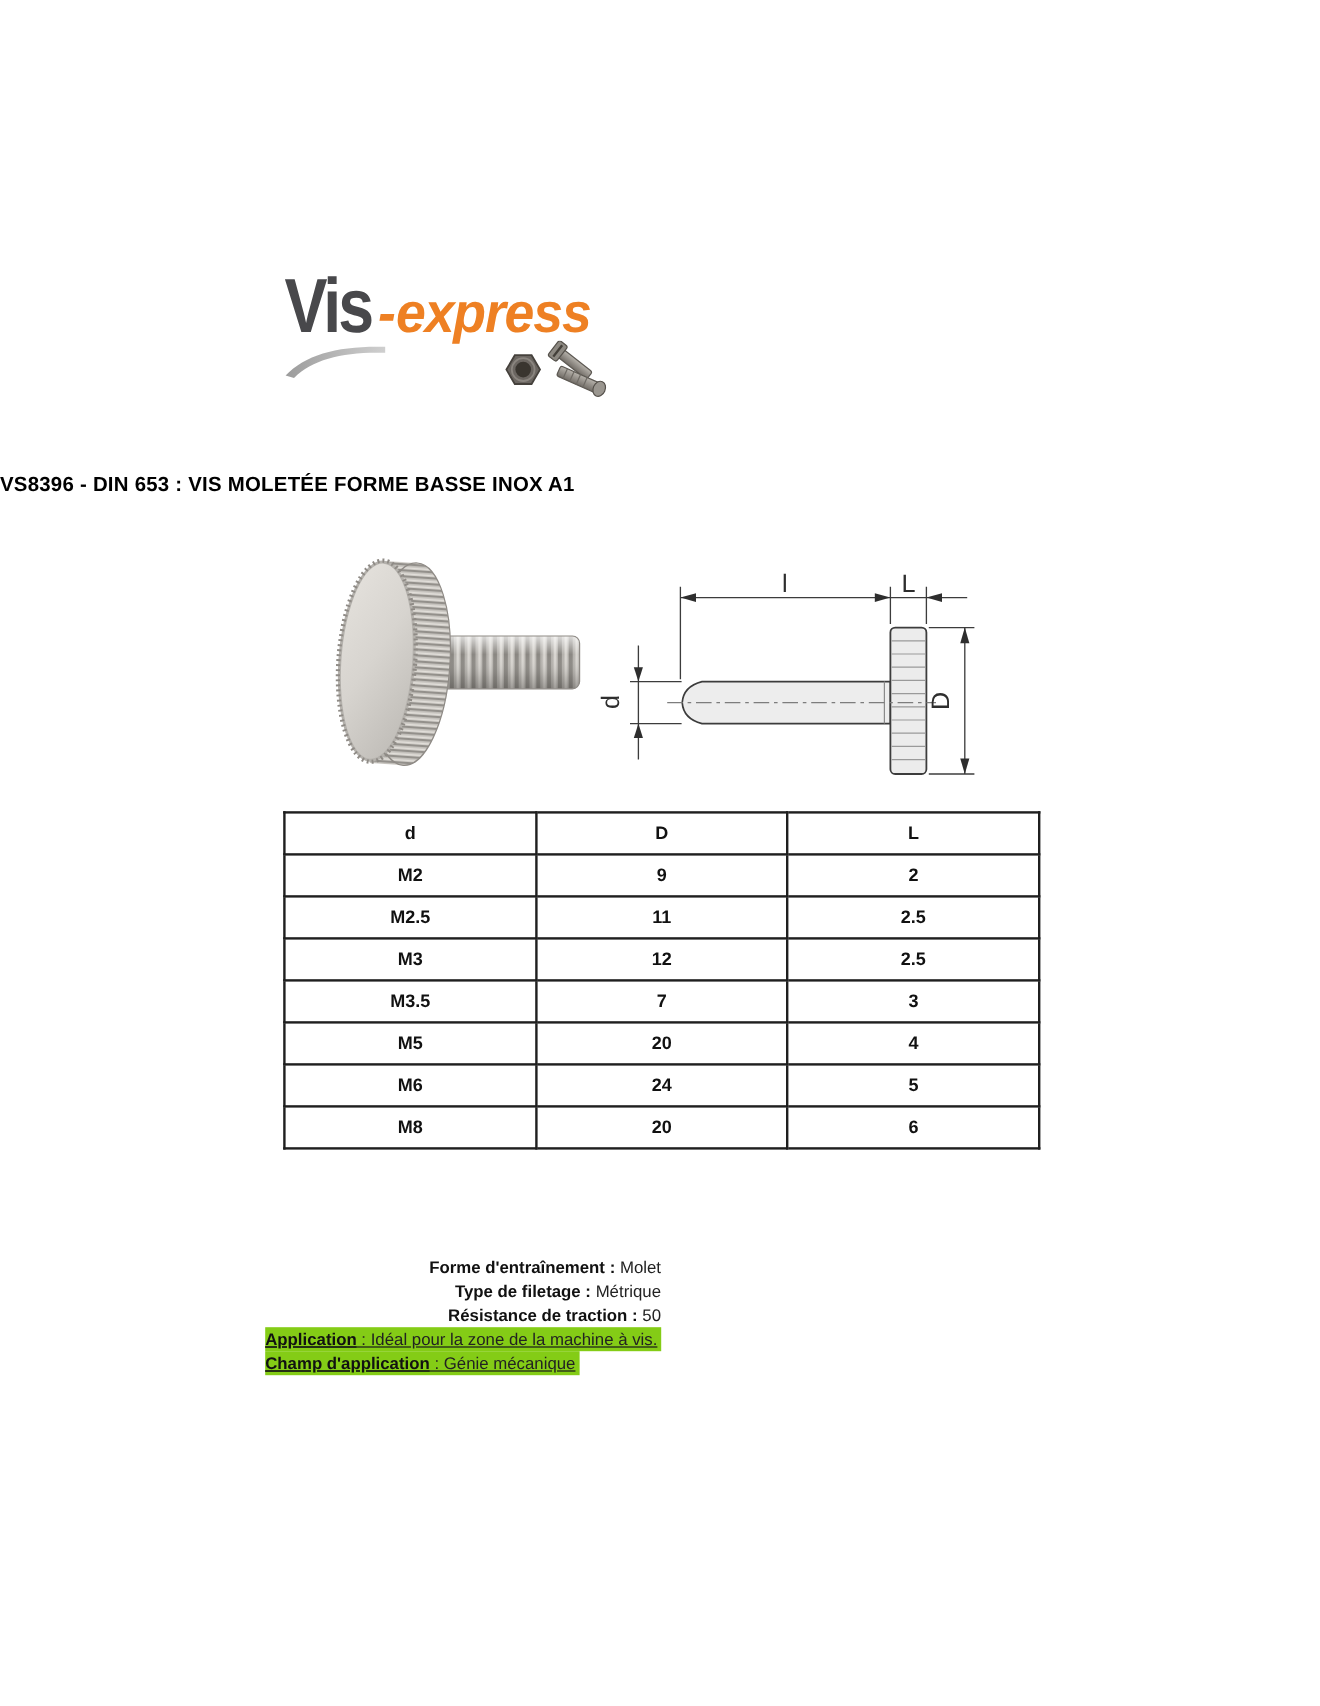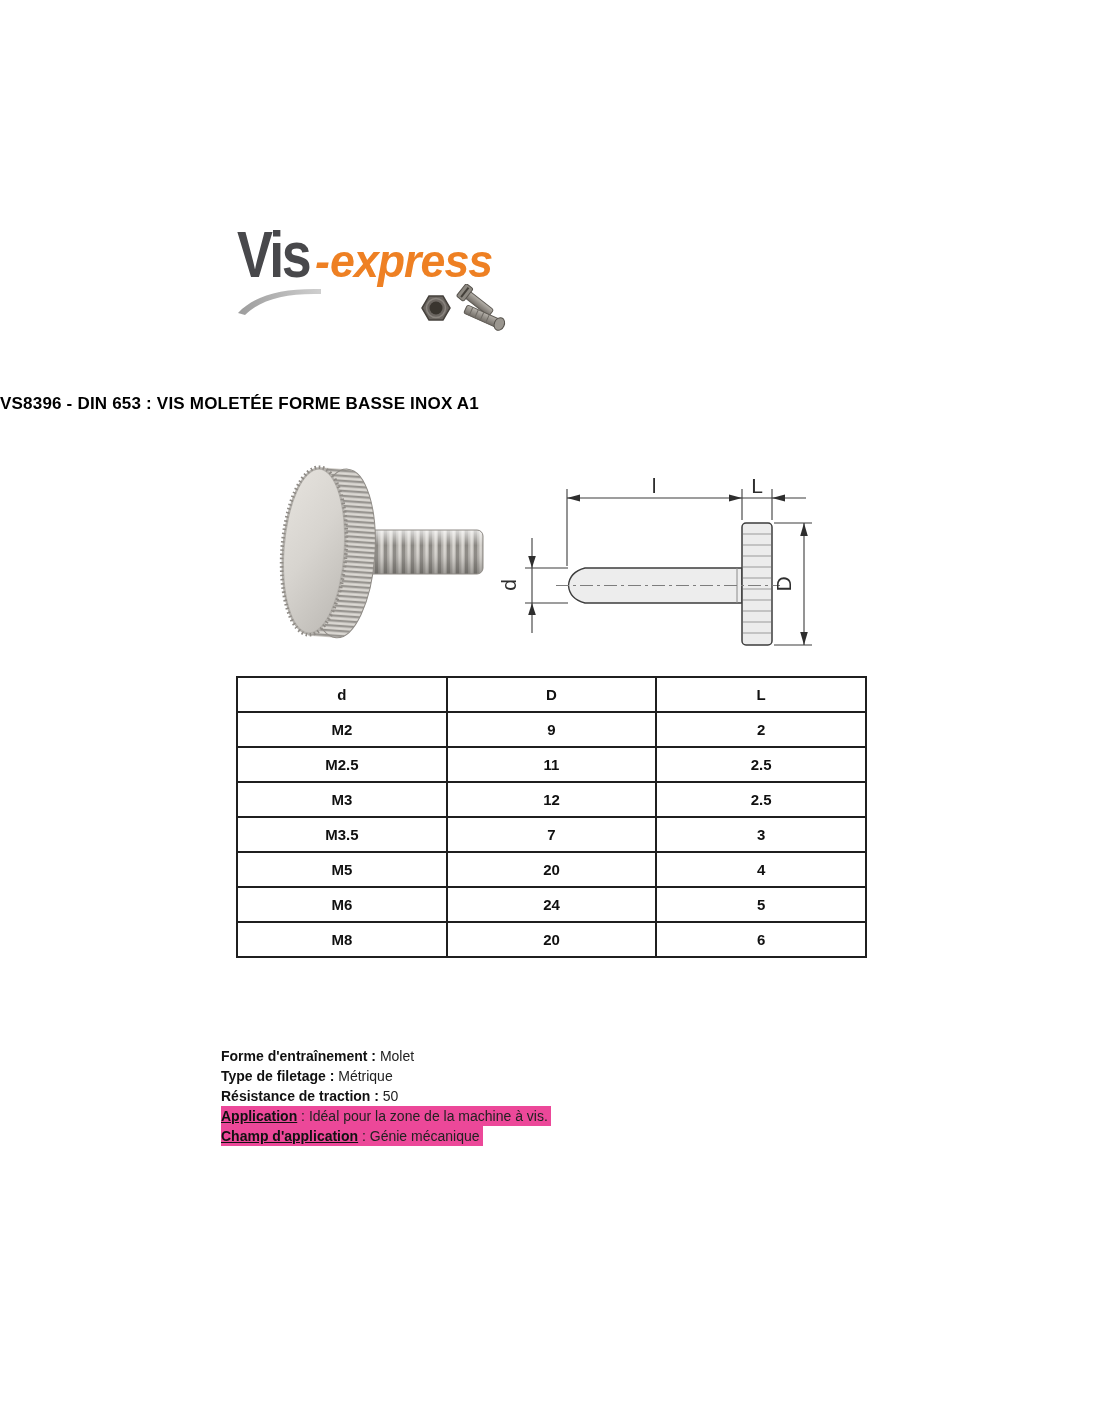--- a/index.html
+++ b/index.html
@@ -48,23 +48,23 @@
     position:absolute;left:236px;top:676px;width:631px;
     border-collapse:collapse;table-layout:fixed;
   }
   .dim-table th,.dim-table td{
     border:2px solid #1f1f1f;
     height:33px;text-align:center;vertical-align:middle;
     font-size:15px;font-weight:bold;color:#111;
     padding:0;
   }
   
-  .specs{position:absolute;left:221px;top:1046px;font-size:14px;line-height:20px;}
+  .specs{position:absolute;left:221px;top:1046px;font-size:14px;line-height:20px;text-align:right;}
   .spec-line{white-space:nowrap;}
-  .spec-line.hl{background:#ec4899;display:table;padding-right:3px;}
+  .spec-line.hl{background:#84cc16;display:table;padding-right:3px;text-decoration:underline;}
   .spec-label{font-weight:bold;color:#111;}
   .spec-label.ul{text-decoration:underline;}
   .spec-value{font-weight:normal;color:#222;}
 </style>
 </head>
 <body>
 
 <div class="page">
 
   <div class="logo">

